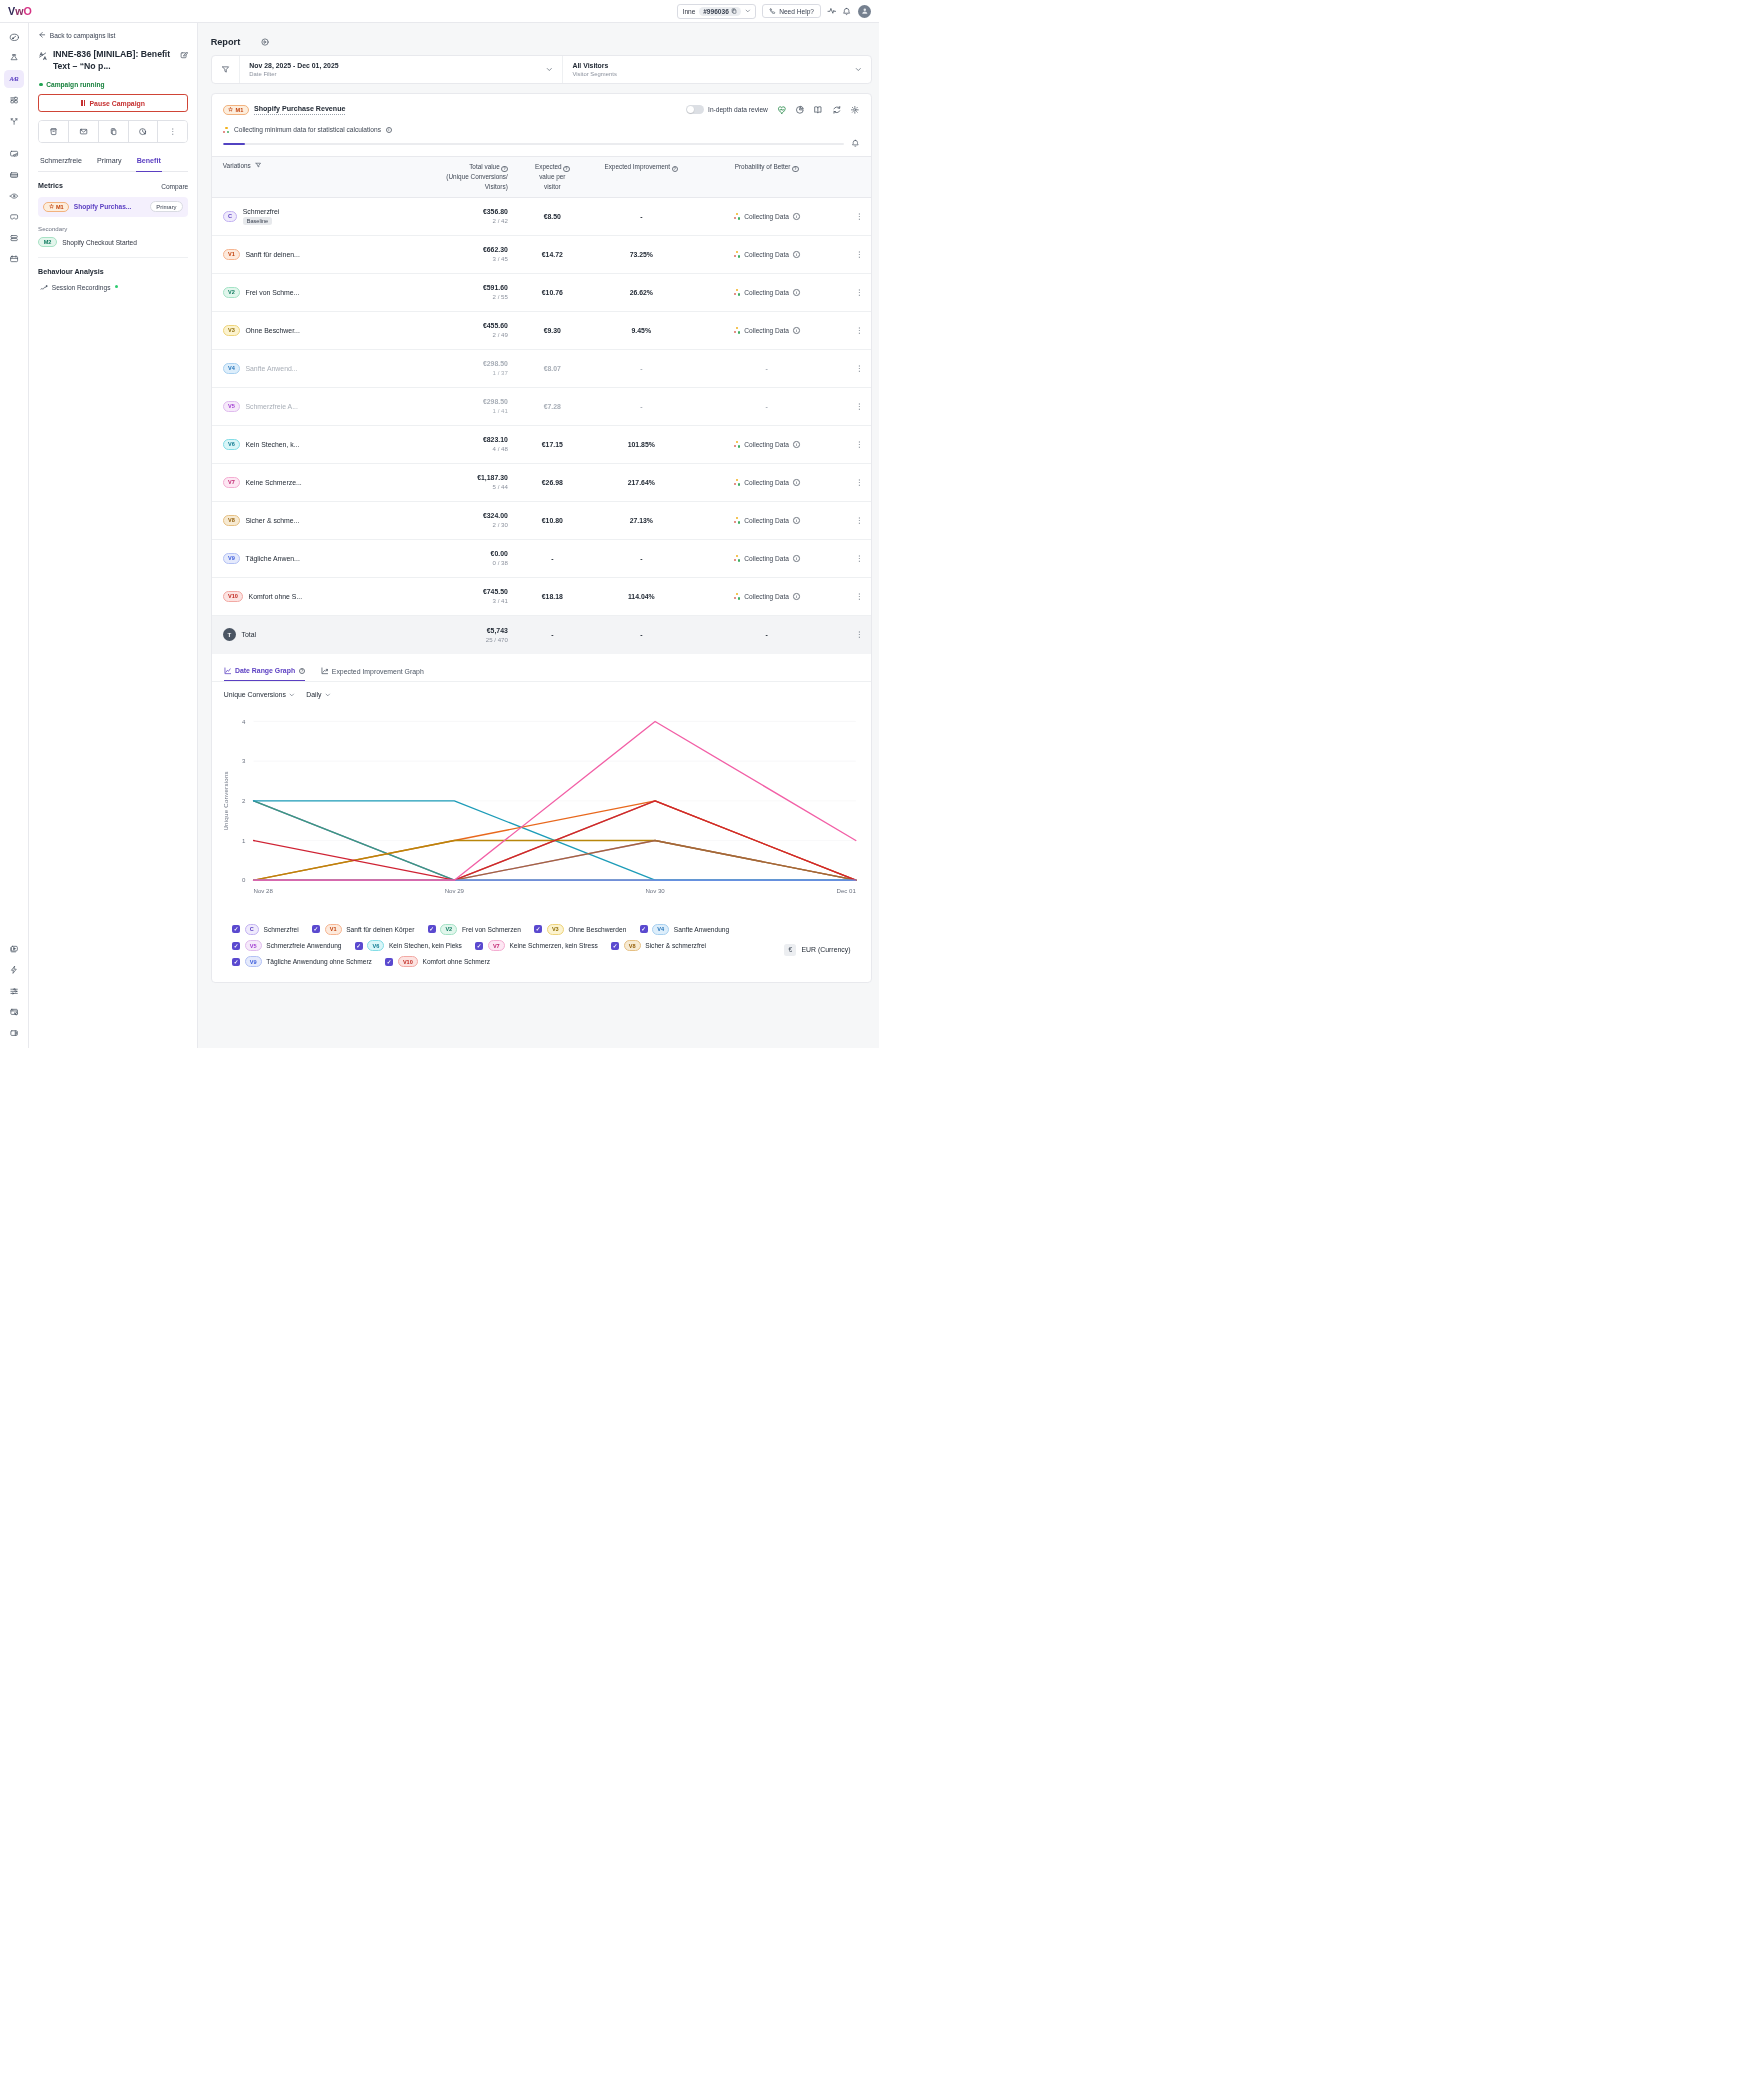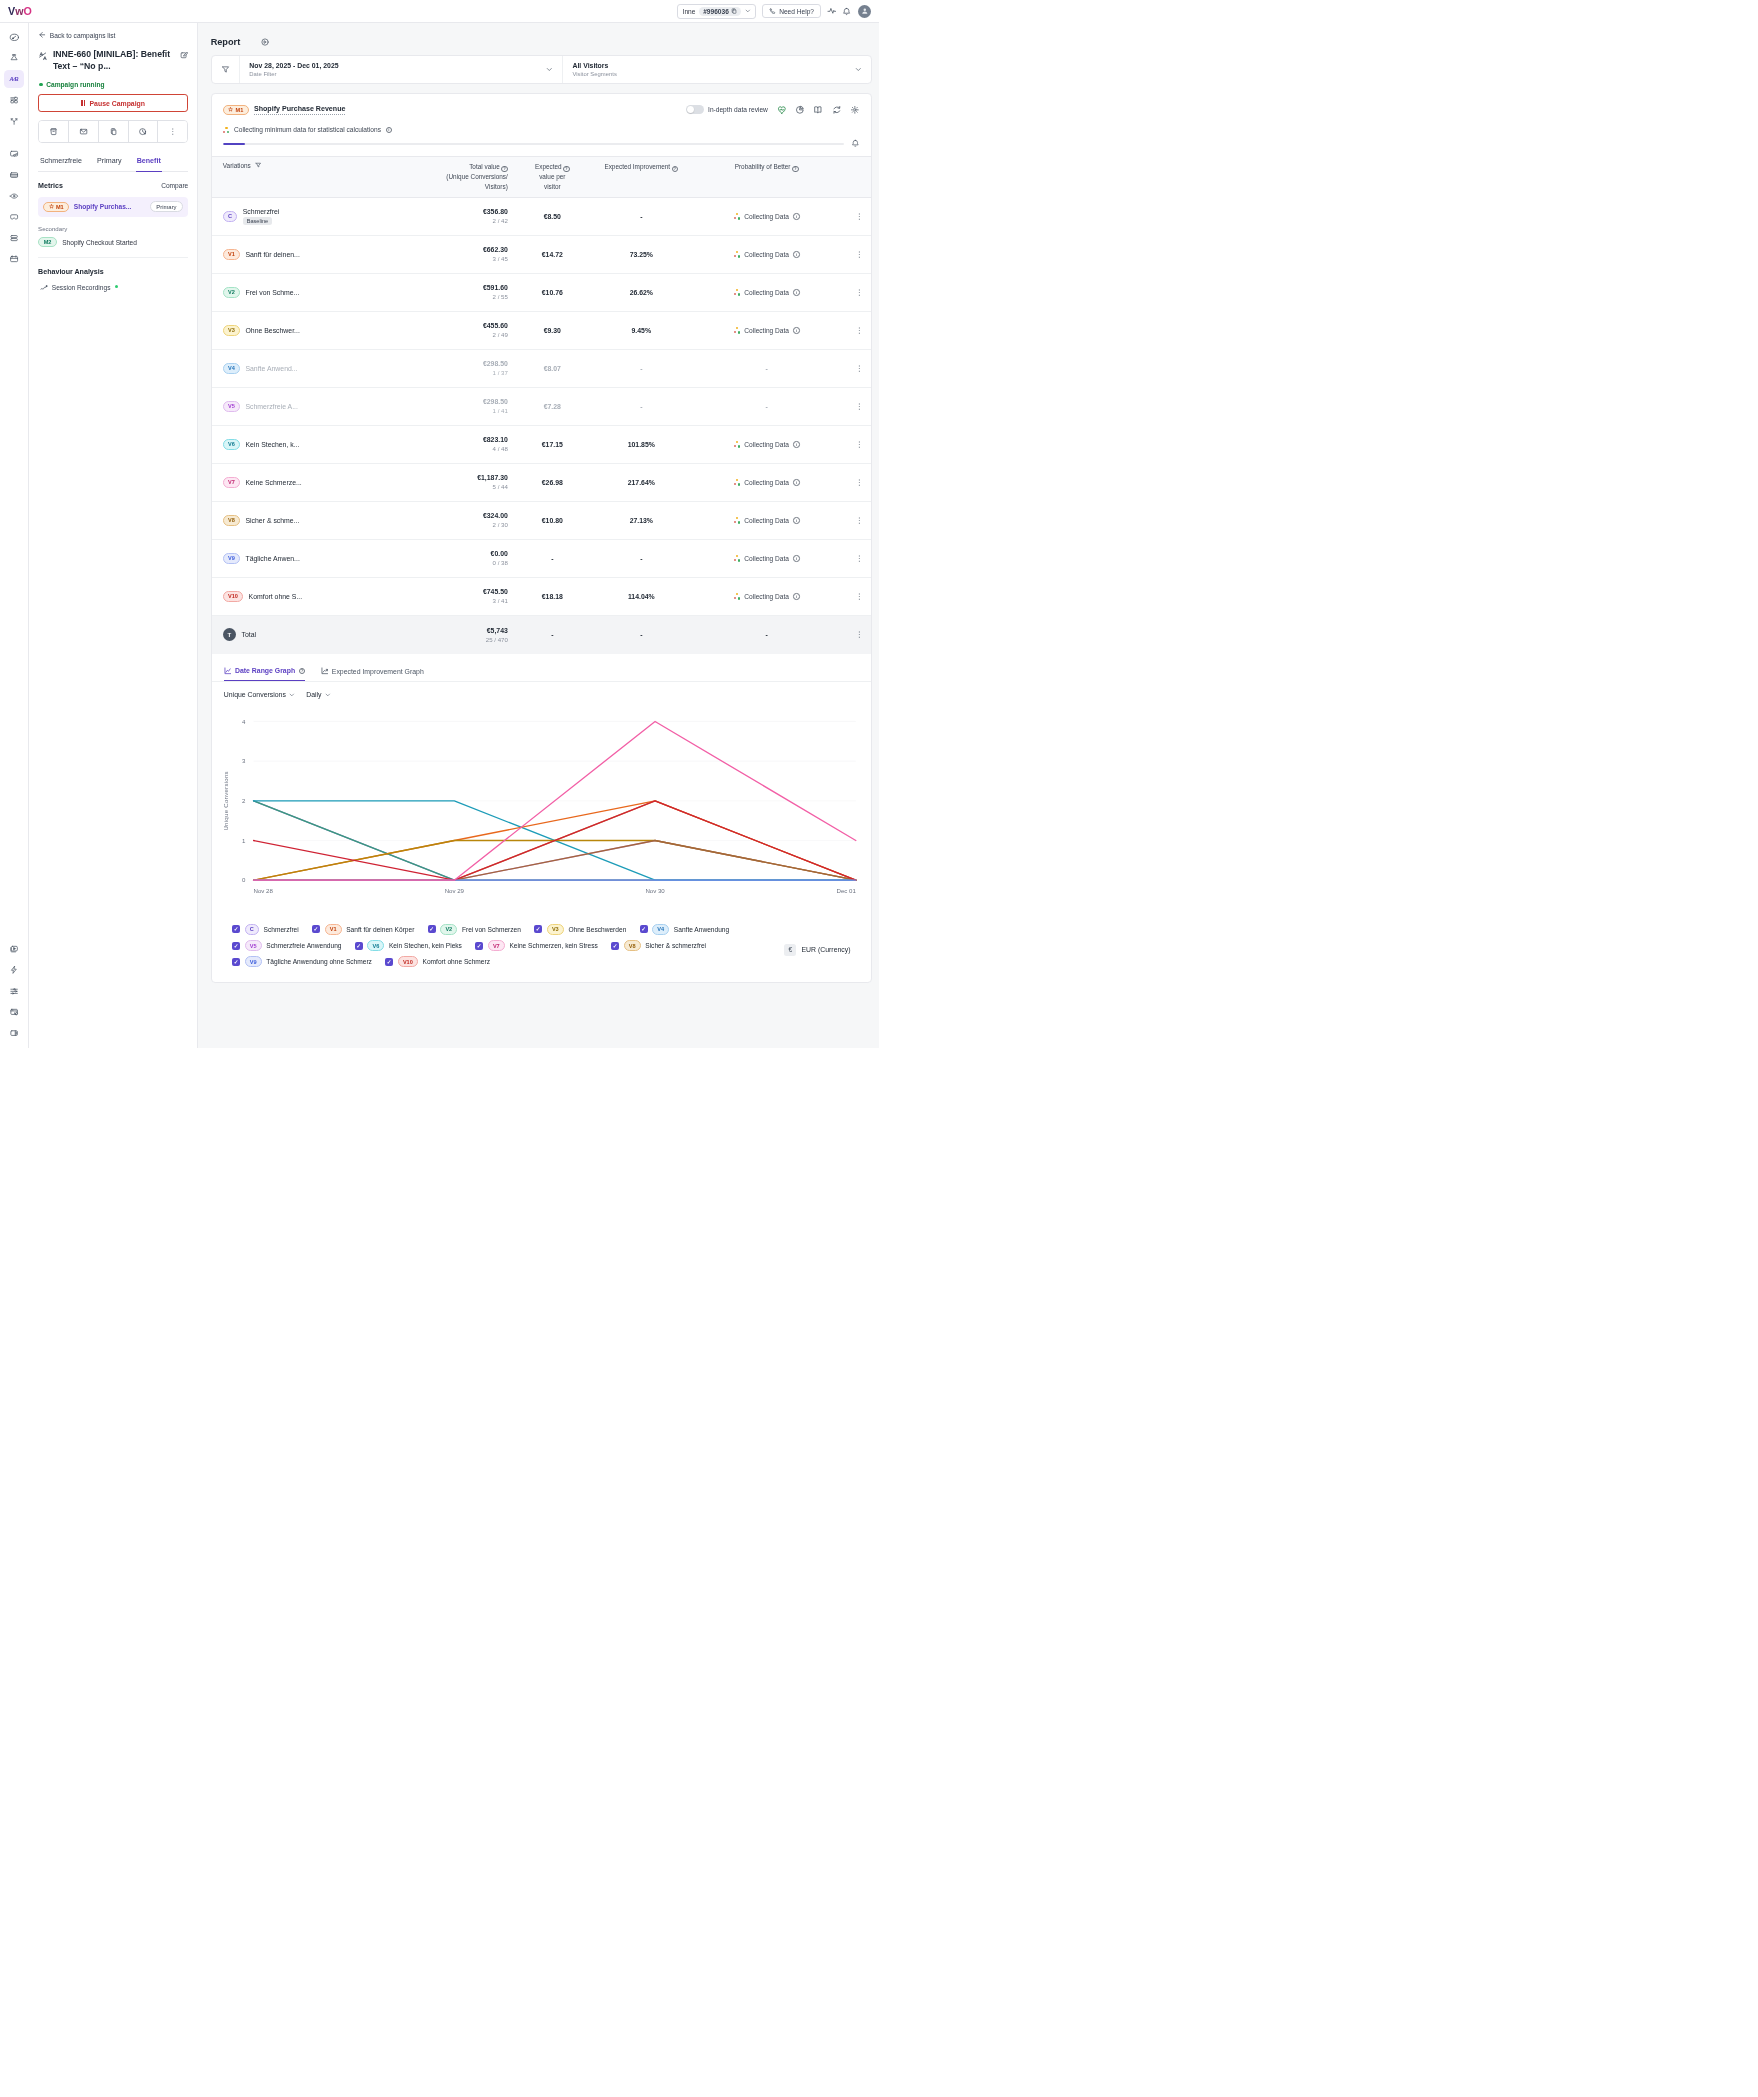--- a/index.html
+++ b/index.html
@@ -36,21 +36,21 @@
   .camp-status{display:flex;align-items:center;gap:3.6px;color:var(--green);font-weight:600;margin:8.1px 0 0 1px}
   .dot-g{width:3.6px;height:3.6px;border-radius:50%;background:#21a453}
   .btn-pause{margin-top:6.1px;width:100%;height:18.3px;border:0.5px solid #cf4436;border-radius:3.1px;background:#fff;color:var(--red);font-weight:600;font-size:6.9px;display:flex;align-items:center;justify-content:center;gap:4.1px;cursor:pointer}
   .pbars{display:inline-flex;gap:1.5px}.pbars i{width:1.3px;height:5.6px;background:var(--red);display:block}
   .action-strip{margin-top:8.1px;display:flex;border:0.5px solid #dfe1e6;border-radius:4.1px;overflow:hidden}
   .action-cell{flex:1;height:20.4px;display:flex;align-items:center;justify-content:center;border-right:0.5px solid #dfe1e6;cursor:pointer;background:#fff}
   .action-cell:last-child{border-right:none}
   .tabs{display:flex;gap:13.2px;margin-top:11.2px;border-bottom:0.5px solid var(--line);padding:0 1px}
   .tab{padding:3.1px 1px 5.6px;color:#394150;font-size:7.1px;cursor:pointer}
   .tab.active{color:var(--purple);font-weight:700;border-bottom:1.5px solid var(--purple);margin-bottom:-0.5px}
-  .metrics-head{display:flex;justify-content:space-between;margin-top:10.2px;}
+  .metrics-head{display:flex;justify-content:space-between;margin-top:10.2px;align-items:center}
   .metrics-title{font-weight:700;font-size:7.1px;color:#222a35}
   .compare{color:#394150;font-size:6.6px;cursor:pointer}
   .m1row{margin-top:6.6px;background:#f4f0fd;border-radius:4.1px;padding:4.6px 5.1px;display:flex;align-items:center;gap:4.6px;cursor:pointer}
   .chip{display:inline-flex;align-items:center;gap:2px;border-radius:508px;font-size:5.6px;font-weight:700;padding:1px 4.6px;border:0.5px solid}
   .chip-m1{background:#fdeedd;border-color:#f2b27e;color:#c2410c}
   .chip-m2{background:#e3f6ec;border-color:#a8e2c5;color:#0f7b5f}
   .m1link{color:var(--purple);font-weight:600;font-size:6.6px;flex:1}
   .pill{background:#fff;border:0.5px solid #d9dbe2;border-radius:508px;padding:1.5px 5.6px;font-size:5.9px;color:#394150}
   .sec-label{color:#6b7280;font-size:6.1px;margin-top:8.1px}
   .m2row{display:flex;align-items:center;gap:5.1px;margin-top:5.1px;cursor:pointer}
@@ -281,21 +281,21 @@
     <div class="back">
       <svg class="ic" width="7.6" height="7.6" viewBox="0 0 16 16">
           <path d="M9 3L4 8l5 5M4 8h10"></path>
         </svg>
       <span>Back to campaigns list</span>
     </div>
     <div class="camp-head">
       <svg class="ic" width="10.2" height="10.2" viewBox="0 0 20 20" style="margin-top:2px">
           <path d="M3 12l12-8M4 8.5L6.5 3l2.4 5.5M5 7h3M11 17l2.6-6 2.4 6M12 15h3"></path>
         </svg>
-      <div class="camp-title">INNE-660 [MINILAB]: Benefit Text – “No p...</div>
+      <div class="camp-title">INNE-836 [MINILAB]: Benefit Text – “No p...</div>
       <svg class="ic icbtn" width="8.1" height="8.1" viewBox="0 0 18 18" style="margin-top:2px">
           <rect x="2.5" y="4" width="11" height="11" rx="2"></rect>
           <path d="M9 9l6.5-6.5 1.8 1.8L10.8 10.8 8.6 11.2z" fill="#fff"></path>
         </svg>
     </div>
     <div class="camp-status">
       <span class="dot-g"></span>
       <span>Campaign running</span>
     </div>
     <button class="btn-pause">

